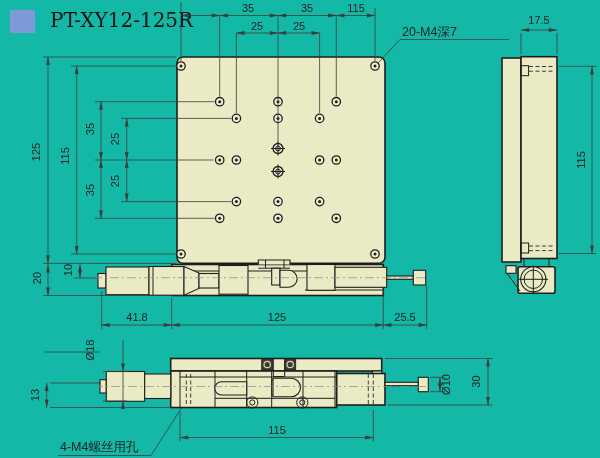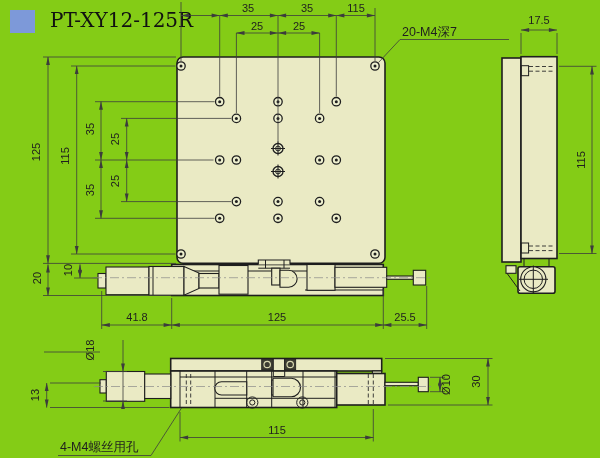--- a/index.html
+++ b/index.html
@@ -1,16 +1,16 @@
 <!DOCTYPE html>
 <html><head>
 <meta charset="utf-8">
 <style>
   html,body{margin:0;padding:0;background:#ececec;}
-  .stage{position:relative;width:600px;height:458px;background:#84cc16;overflow:hidden;
+  .stage{position:relative;width:600px;height:458px;background:#14b8a6;overflow:hidden;
          font-family:"Liberation Sans",sans-serif;}
   svg{display:block}
   
   .P{fill:#eaeac4;stroke:#1e1e1e;stroke-width:1.6;}
   .p{fill:#eaeac4;stroke:#1e1e1e;stroke-width:1.1;}
   .s{stroke:#1e1e1e;stroke-width:1;fill:none;}
   .h{stroke:#2a2a2a;stroke-width:0.9;fill:none;stroke-dasharray:4 2.5;}
   .c{stroke:#8a8a8a;stroke-width:0.7;fill:none;stroke-dasharray:9 3 2 3;}
   
   .d{stroke:#3c3c3c;stroke-width:0.8;fill:none;}

